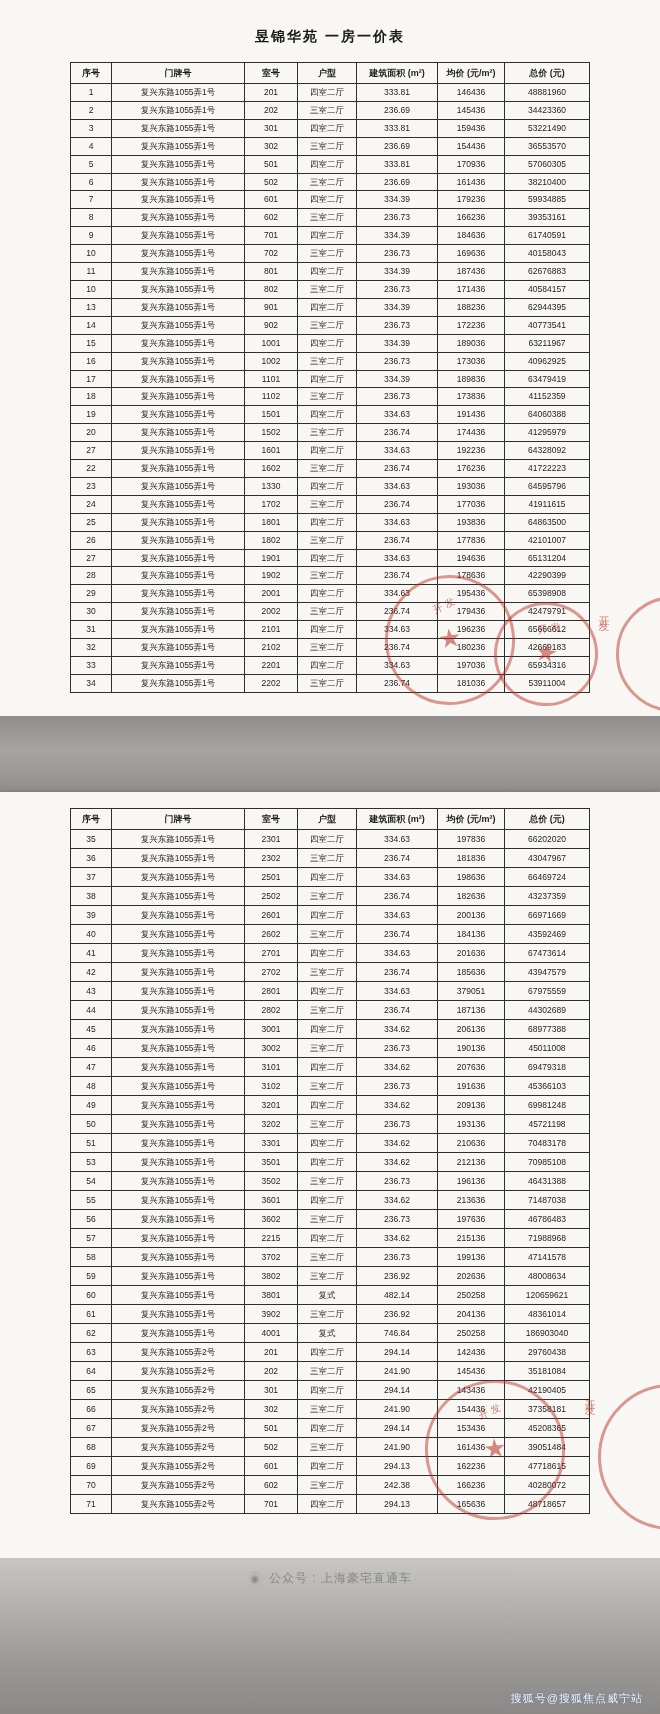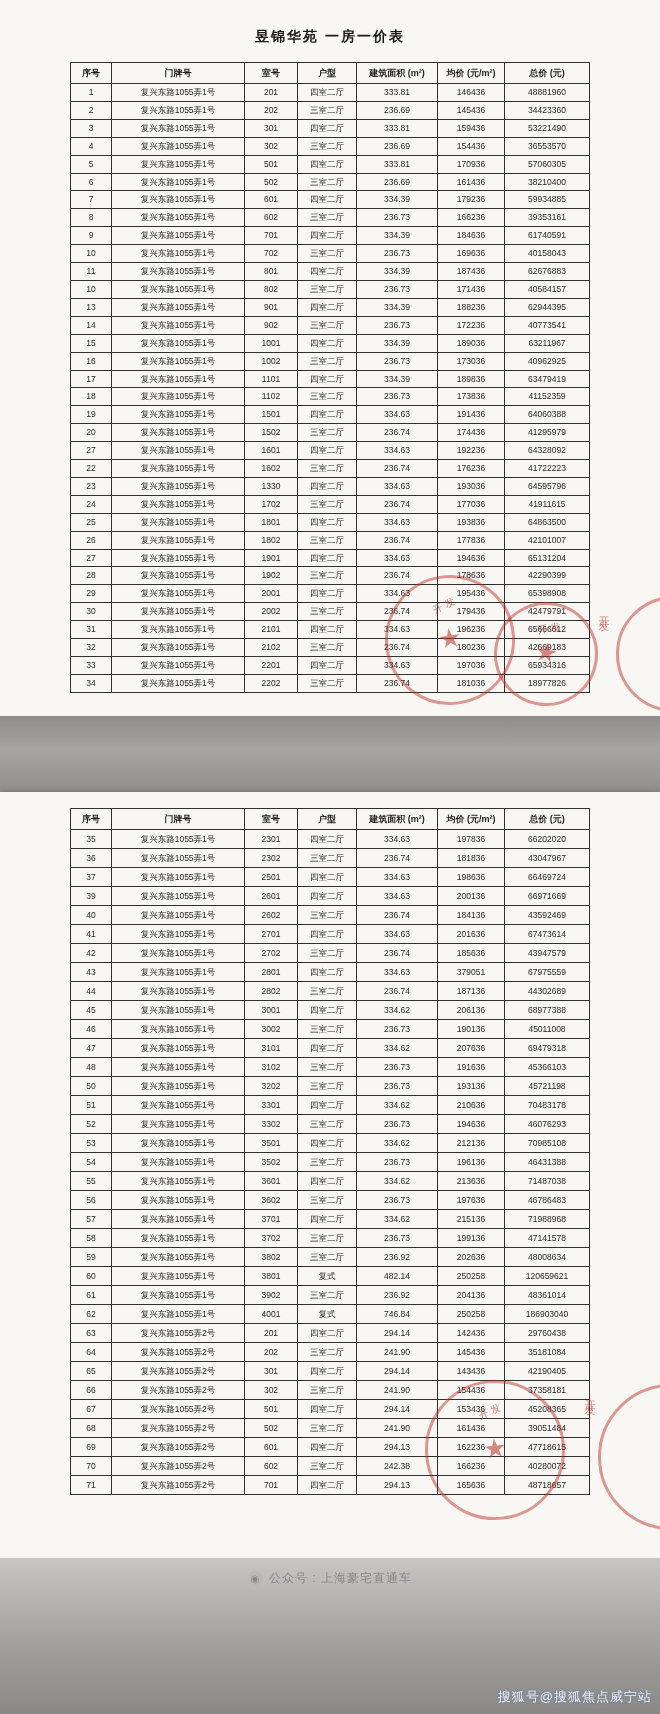--- a/index.html
+++ b/index.html
@@ -38,21 +38,21 @@
         color:rgba(186,44,34,.6);font-size:10px;letter-spacing:3px;white-space:nowrap;}
   .seal-side{position:absolute;writing-mode:vertical-rl;color:rgba(186,44,34,.55);
         font-size:11px;letter-spacing:4px;z-index:5;pointer-events:none;}
   
   .footer{position:absolute;left:0;top:1558px;width:660px;height:156px;
           background:linear-gradient(#c7c6c3,#9b9a98 65%,#8a8987);}
   .account{display:flex;align-items:center;justify-content:center;gap:6px;
            padding-top:12px;color:#87868a;font-size:12px;letter-spacing:1px;}
   .account .logo{width:15px;height:15px;border-radius:50%;background:#b9b8b6;
            color:#8a8988;font-size:10px;line-height:15px;text-align:center;}
-  .watermark{position:absolute;right:8px;bottom:8px;color:#eef4ff;font-size:13px;
+  .watermark{position:absolute;right:17px;bottom:8px;color:#eef4ff;font-size:11px;
            text-shadow:0 0 2px rgba(60,90,160,.6);letter-spacing:1px;}
 </style>
 </head>
 <body>
 
 <div class="canvas">
 
   <div class="page page1">
     <div class="doc-title">昱锦华苑 一房一价表</div>
 
@@ -366,21 +366,21 @@
             <td>197036</td>
             <td>65934316</td>
           </tr>
           <tr>
             <td>34</td>
             <td>复兴东路1055弄1号</td>
             <td>2202</td>
             <td>三室二厅</td>
             <td>236.74</td>
             <td>181036</td>
-            <td>18977826</td>
+            <td>53911004</td>
           </tr>
         </tbody>
     </table>
 
     <div class="seal" style="left:385px;top:575px;width:124px;height:124px;transform:rotate(-8deg);">
       <span class="ring">开发</span>
       <span class="star">★</span>
     </div>
     <div class="seal" style="left:494px;top:602px;width:98px;height:98px;transform:rotate(10deg);">
       <span class="ring">开发</span>
@@ -429,20 +429,29 @@
           <tr>
             <td>37</td>
             <td>复兴东路1055弄1号</td>
             <td>2501</td>
             <td>四室二厅</td>
             <td>334.63</td>
             <td>198636</td>
             <td>66469724</td>
           </tr>
           <tr>
+            <td>38</td>
+            <td>复兴东路1055弄1号</td>
+            <td>2502</td>
+            <td>三室二厅</td>
+            <td>236.74</td>
+            <td>182636</td>
+            <td>43237359</td>
+          </tr>
+          <tr>
             <td>39</td>
             <td>复兴东路1055弄1号</td>
             <td>2601</td>
             <td>四室二厅</td>
             <td>334.63</td>
             <td>200136</td>
             <td>66971669</td>
           </tr>
           <tr>
             <td>40</td>
@@ -519,47 +528,47 @@
           <tr>
             <td>48</td>
             <td>复兴东路1055弄1号</td>
             <td>3102</td>
             <td>三室二厅</td>
             <td>236.73</td>
             <td>191636</td>
             <td>45366103</td>
           </tr>
           <tr>
+            <td>49</td>
+            <td>复兴东路1055弄1号</td>
+            <td>3201</td>
+            <td>四室二厅</td>
+            <td>334.62</td>
+            <td>209136</td>
+            <td>69981248</td>
+          </tr>
+          <tr>
             <td>50</td>
             <td>复兴东路1055弄1号</td>
             <td>3202</td>
             <td>三室二厅</td>
             <td>236.73</td>
             <td>193136</td>
             <td>45721198</td>
           </tr>
           <tr>
             <td>51</td>
             <td>复兴东路1055弄1号</td>
             <td>3301</td>
             <td>四室二厅</td>
             <td>334.62</td>
             <td>210636</td>
             <td>70483178</td>
           </tr>
           <tr>
-            <td>52</td>
-            <td>复兴东路1055弄1号</td>
-            <td>3302</td>
-            <td>三室二厅</td>
-            <td>236.73</td>
-            <td>194636</td>
-            <td>46076293</td>
-          </tr>
-          <tr>
             <td>53</td>
             <td>复兴东路1055弄1号</td>
             <td>3501</td>
             <td>四室二厅</td>
             <td>334.62</td>
             <td>212136</td>
             <td>70985108</td>
           </tr>
           <tr>
             <td>54</td>
@@ -584,21 +593,21 @@
             <td>复兴东路1055弄1号</td>
             <td>3602</td>
             <td>三室二厅</td>
             <td>236.73</td>
             <td>197636</td>
             <td>46786483</td>
           </tr>
           <tr>
             <td>57</td>
             <td>复兴东路1055弄1号</td>
-            <td>3701</td>
+            <td>2215</td>
             <td>四室二厅</td>
             <td>334.62</td>
             <td>215136</td>
             <td>71988968</td>
           </tr>
           <tr>
             <td>58</td>
             <td>复兴东路1055弄1号</td>
             <td>3702</td>
             <td>三室二厅</td>

